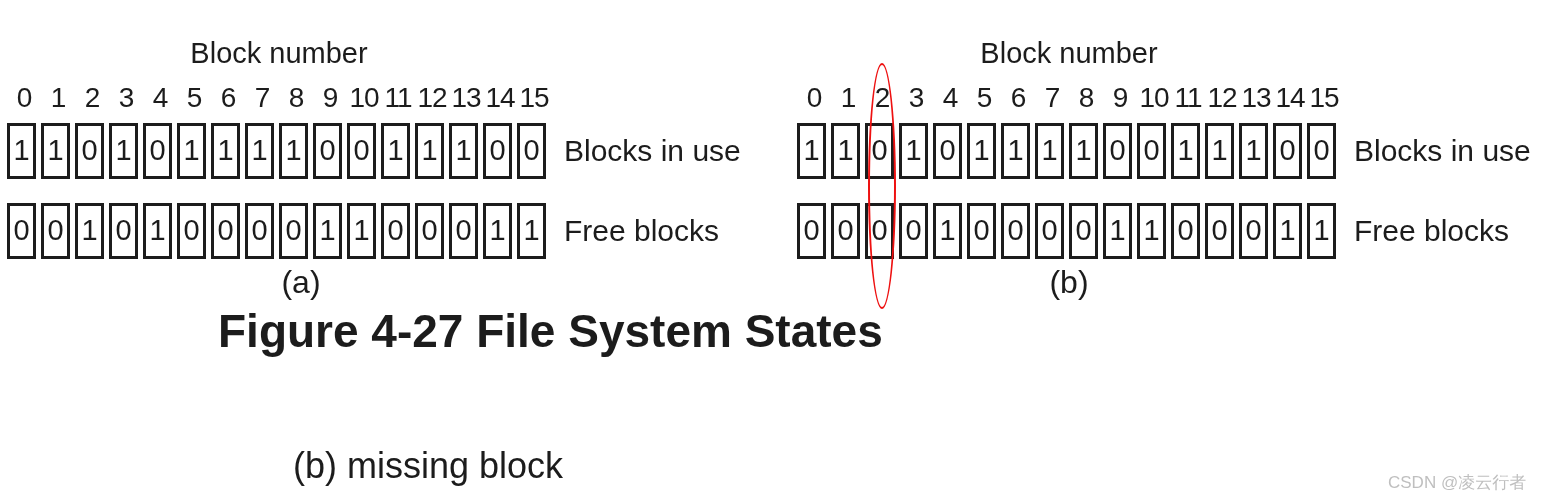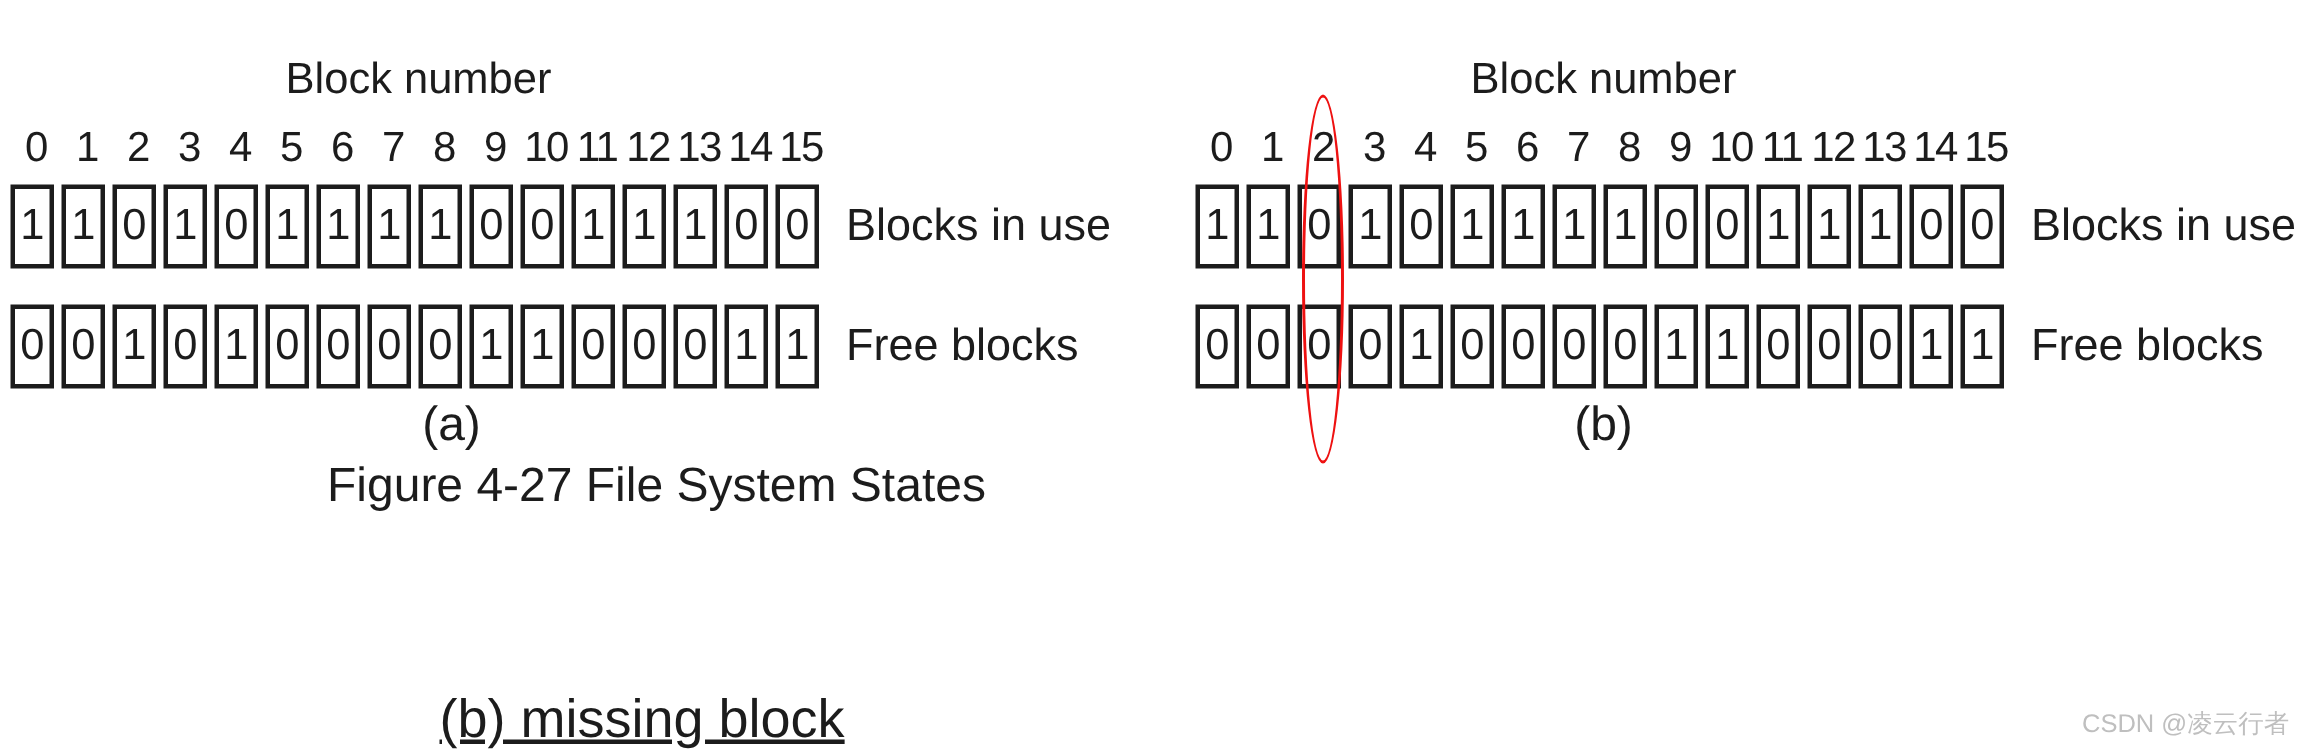--- a/index.html
+++ b/index.html
@@ -35,26 +35,27 @@
     position:absolute;top:230px;left:0;width:544px;text-align:center;
     font-size:32px;line-height:1;
   }
   #diagram-a .sublabel{transform:translateX(22px);}
   .ellipse{
     position:absolute;top:27px;left:71px;width:24px;height:242px;
     border:2.5px solid #ee1111;border-radius:50%;
     background:transparent;pointer-events:none;
   }
   .caption{
-    position:absolute;left:218px;top:306px;font-size:32px;line-height:1.1;
+    position:absolute;left:218px;top:306px;font-size:46px;line-height:1.1;
     white-space:nowrap;
+    font-weight:bold;
   }
   .subcaption{position:absolute;font-size:36px;line-height:1;white-space:nowrap;}
   .sub-a{left:293px;top:384px;}
-  .sub-b{left:293px;top:461px;text-decoration:underline;}
+  .sub-b{left:293px;top:448px;}
   .watermark{
     position:absolute;left:1388px;top:471px;font-size:17px;color:#bfbfbf;
     white-space:nowrap;
   }
 </style>
 </head>
 <body>
 
 <div class="canvas">
 

